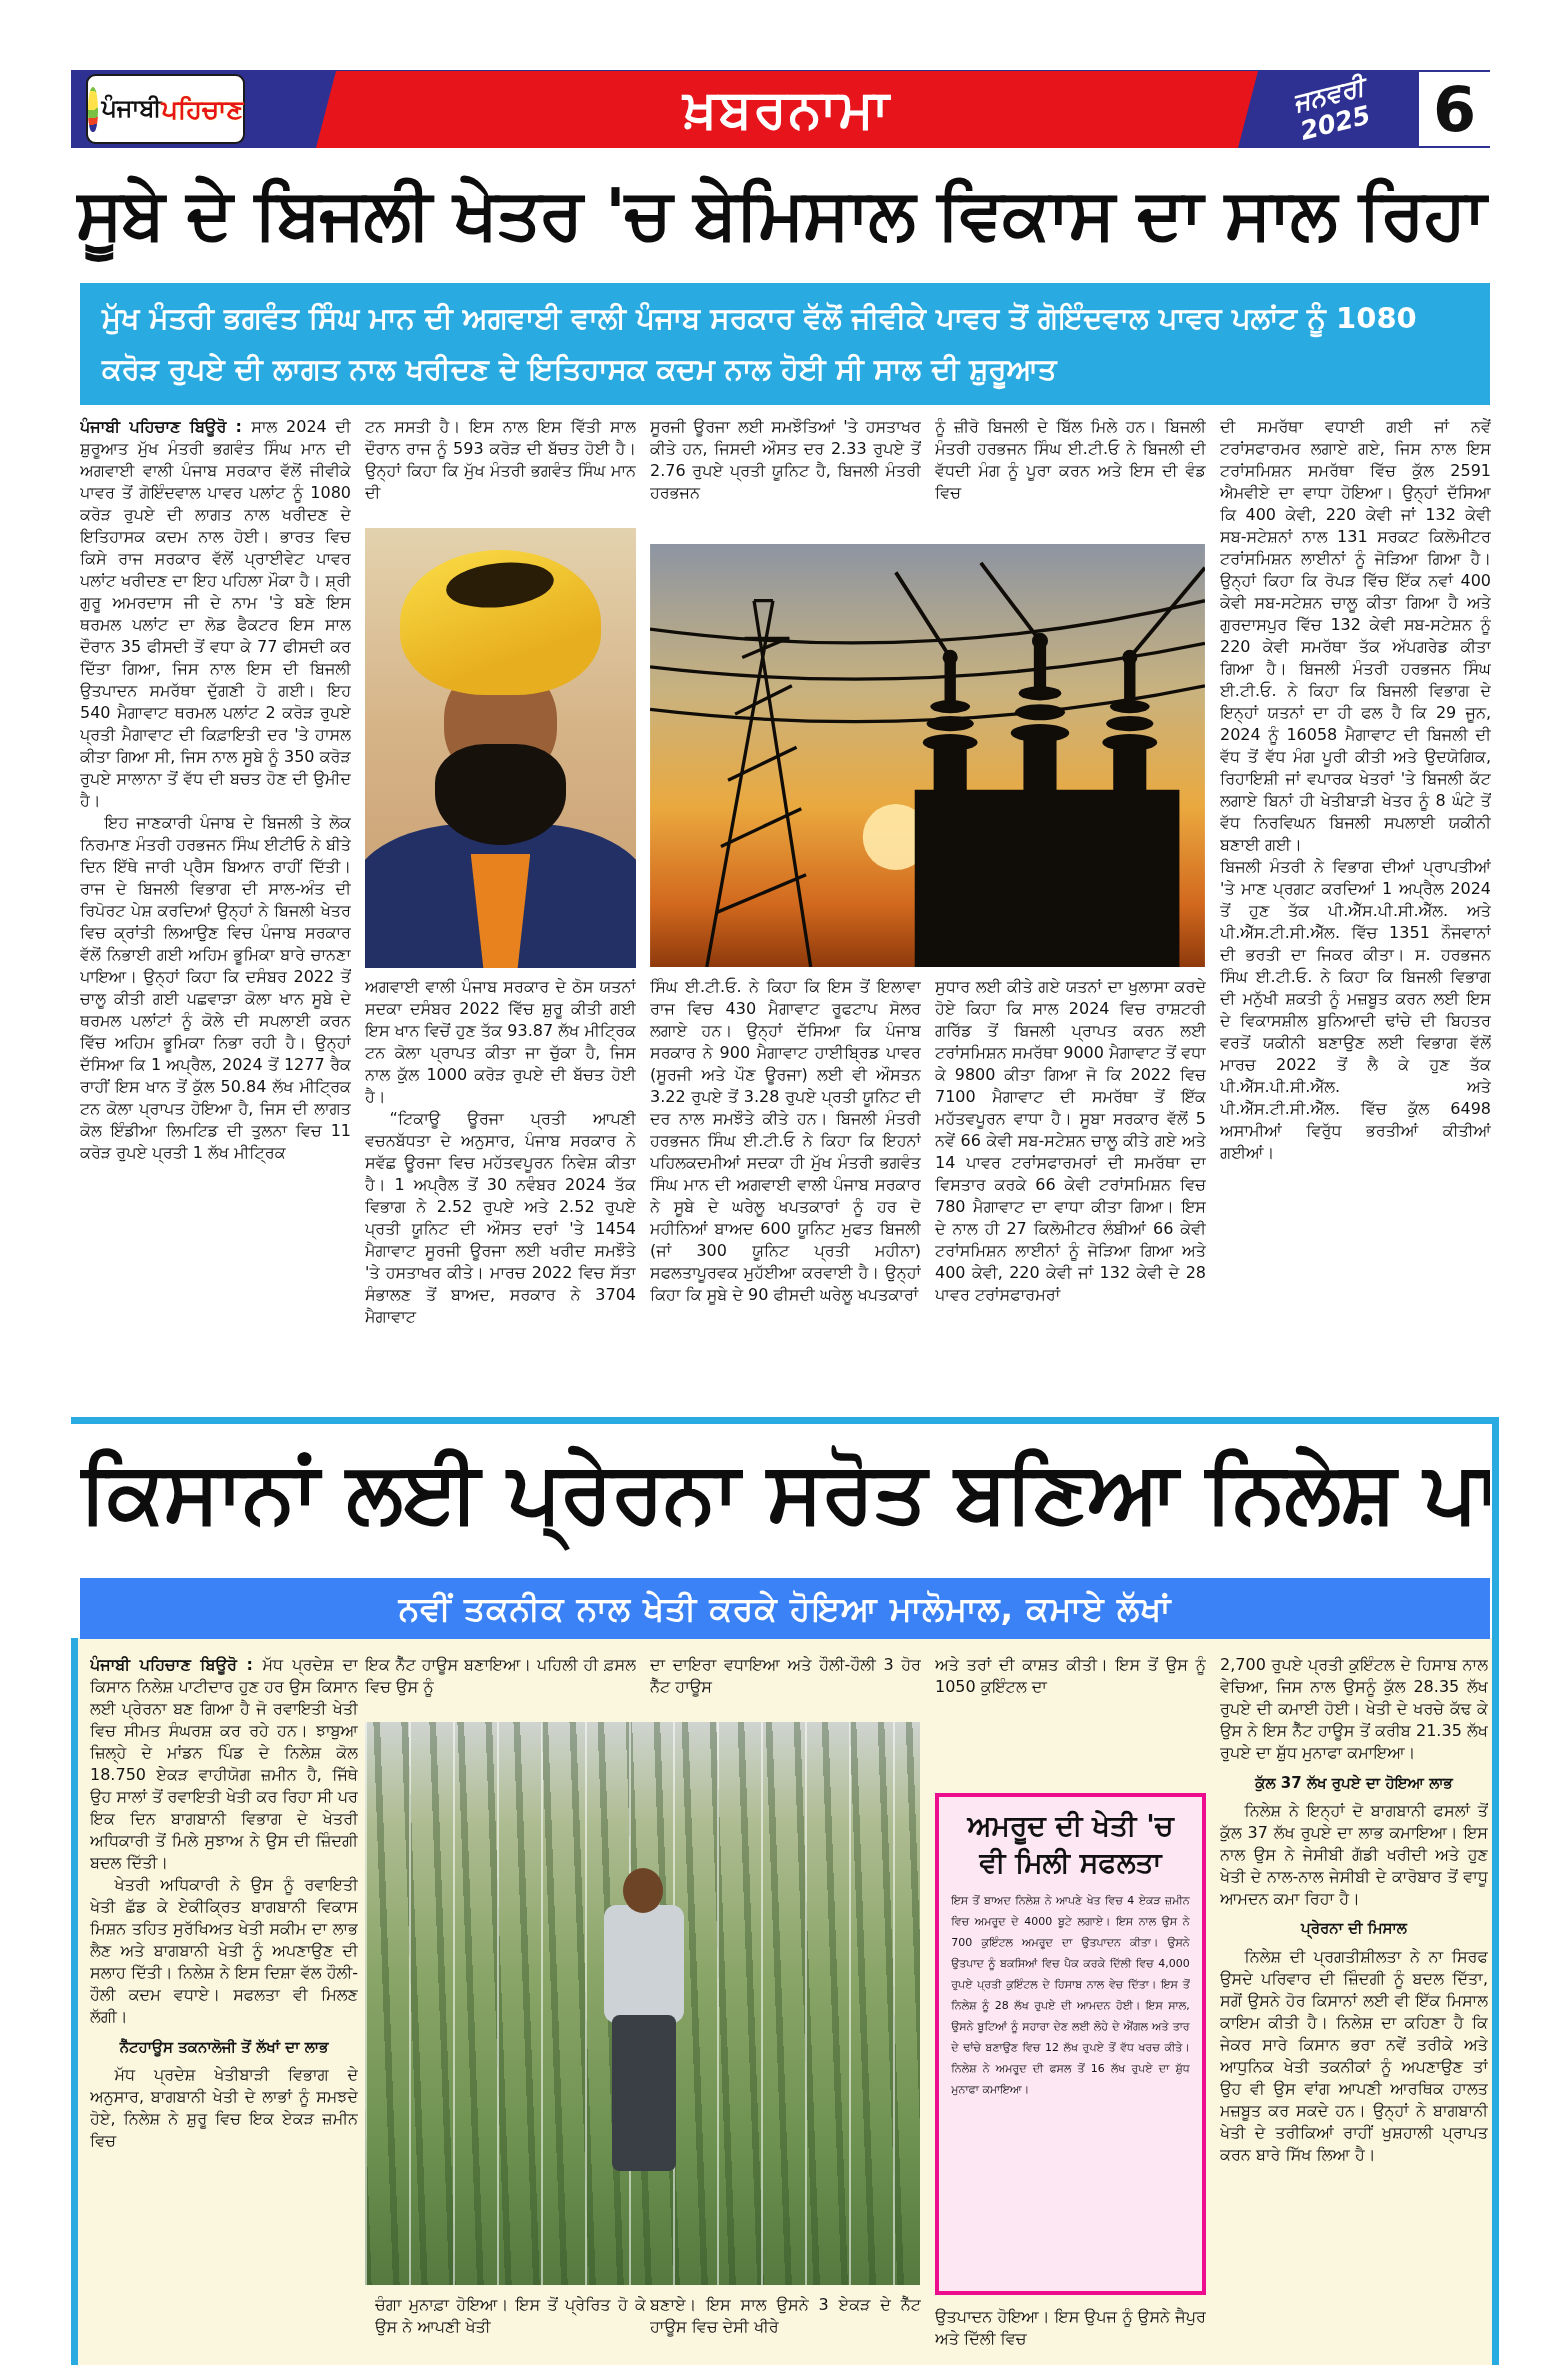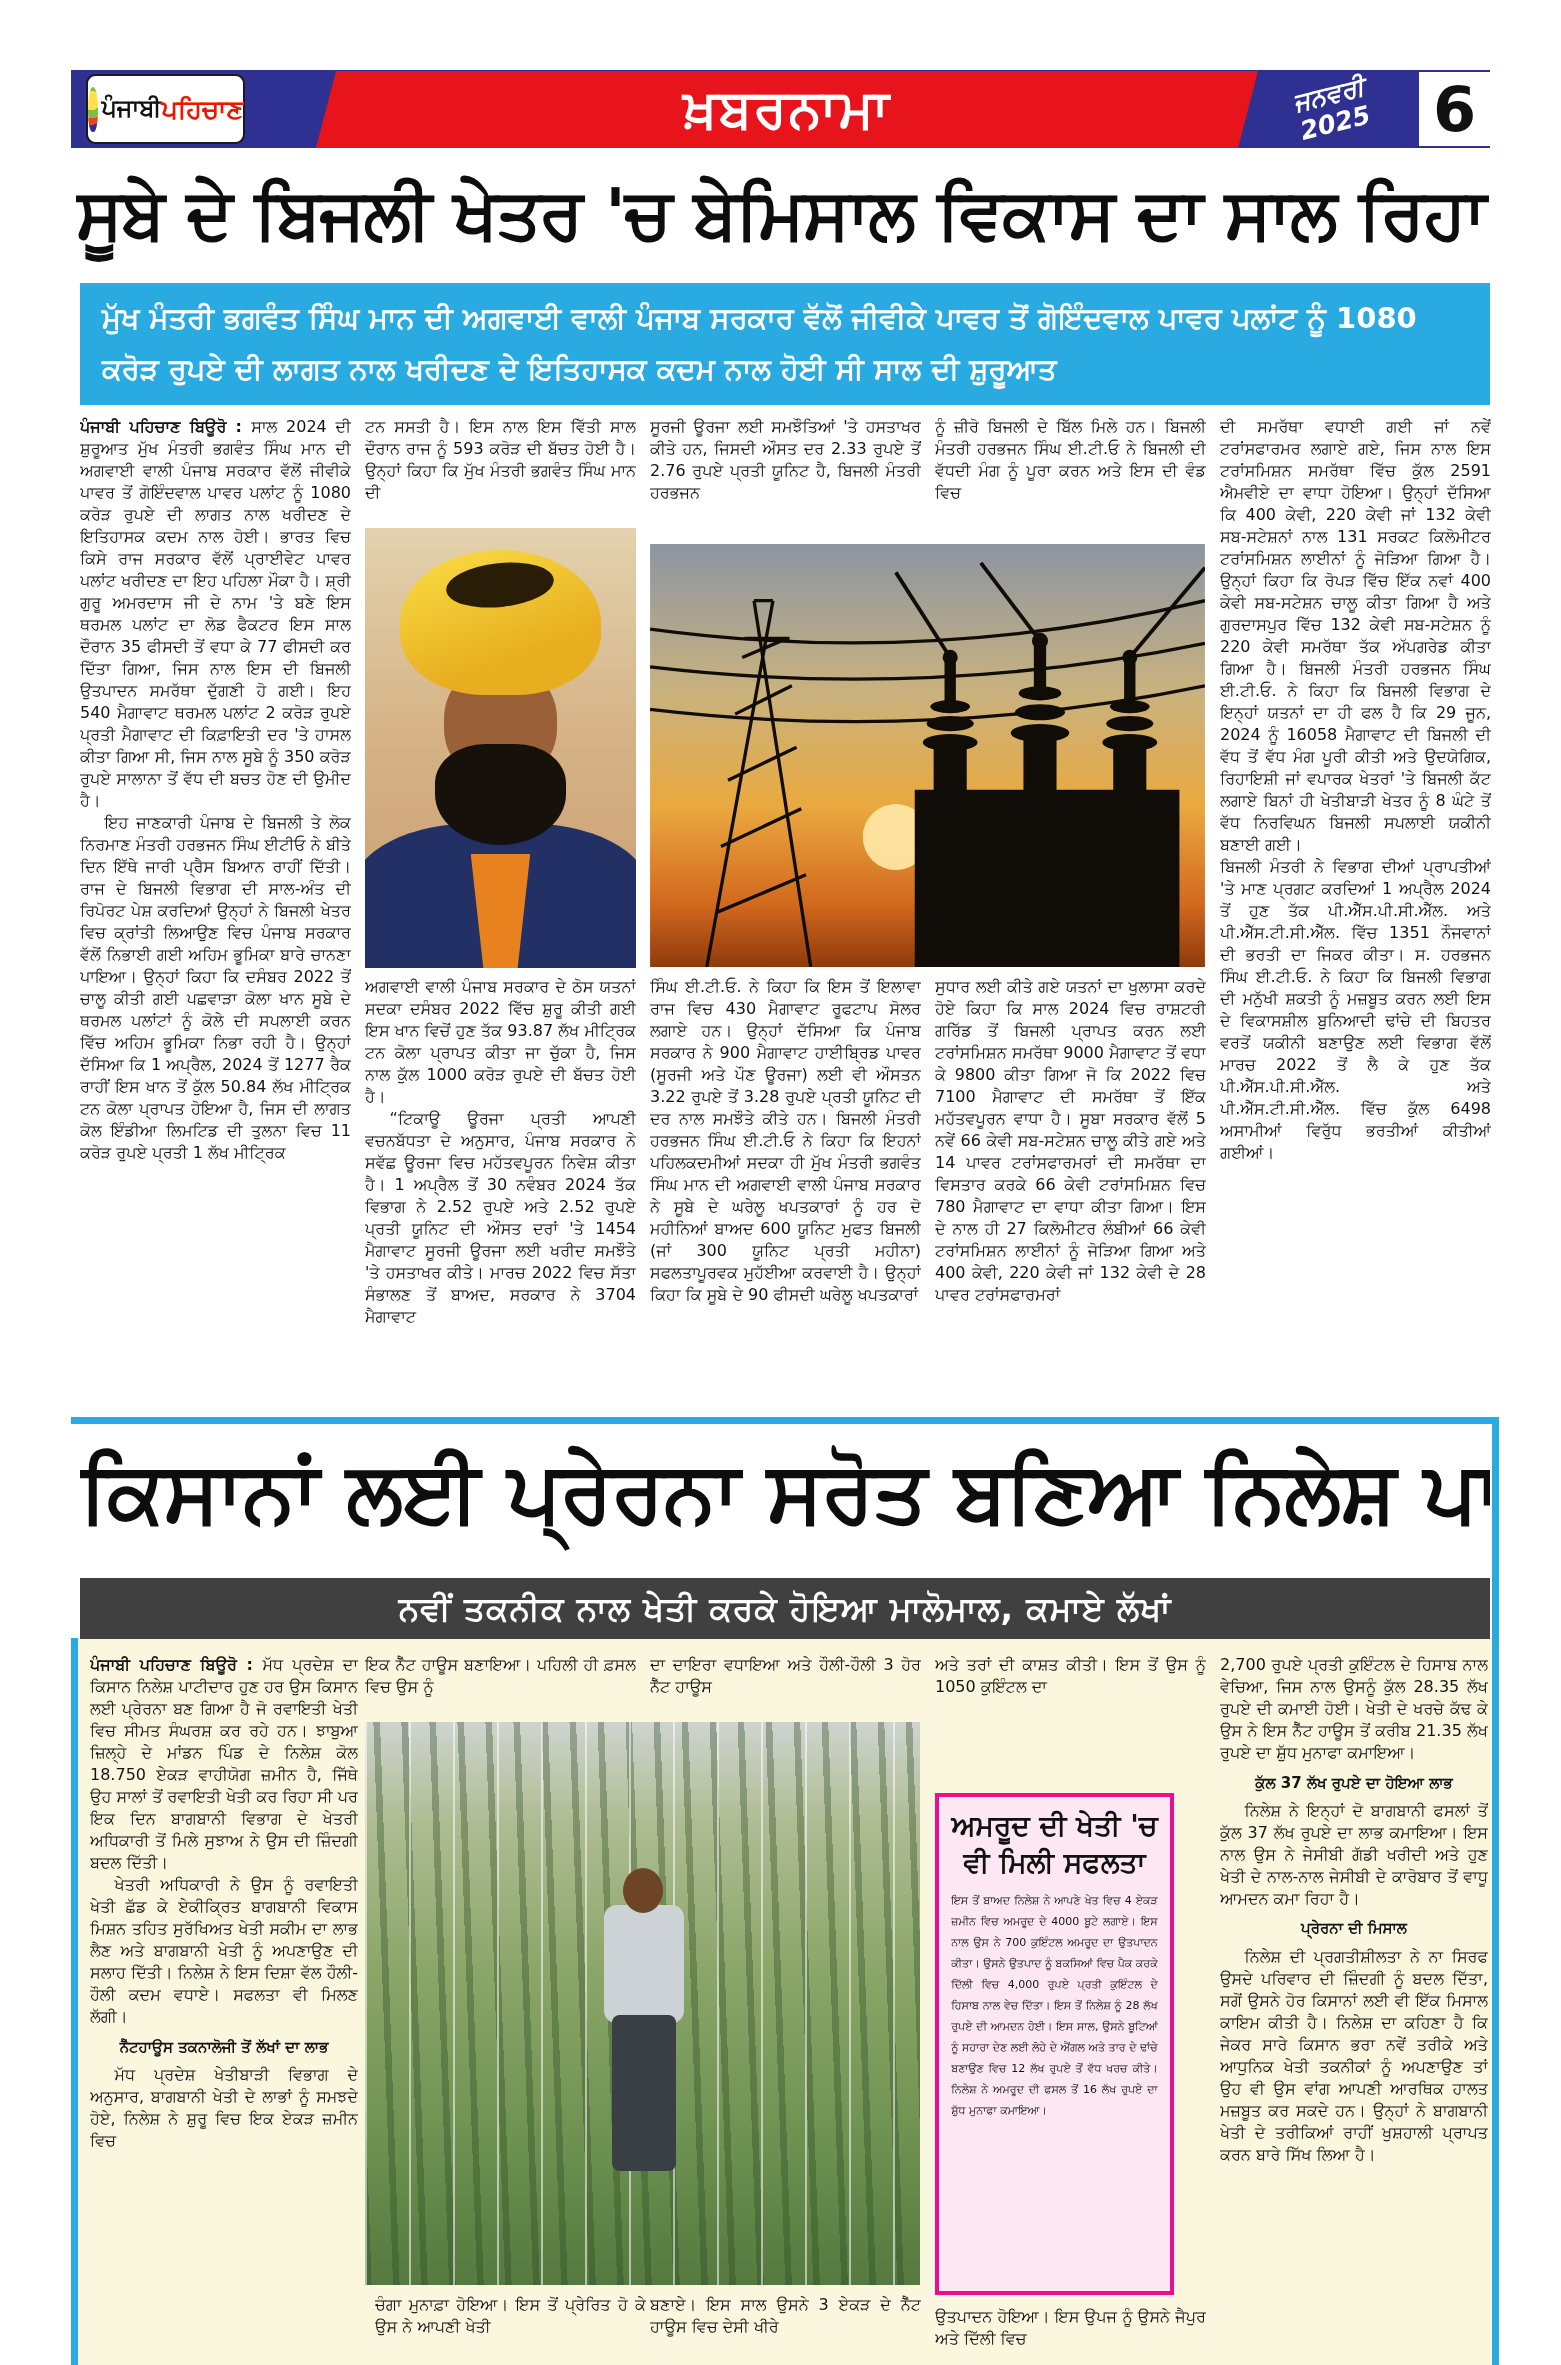--- a/index.html
+++ b/index.html
@@ -76,35 +76,35 @@
   .gh-head{position:absolute;left:46.5%;top:26%;width:40px;height:45px;background:#6e4426;border-radius:50%;}
   .gh-shirt{position:absolute;left:43%;top:32.5%;width:80px;height:118px;background:#cdd2d6;border-radius:12.3px;}
   .gh-pants{position:absolute;left:44.5%;top:52%;width:64px;height:156px;background:#3a3f46;border-radius:7.6px;}
 
   
   .rule-cyan-top{left:71px;top:1417px;width:1428px;height:6.6px;background:#29aae1;}
   .frame-left{left:71px;top:1638px;width:6.6px;height:744px;background:#29aae1;}
   .frame-right{left:1492px;top:1417px;width:6.6px;height:966px;background:#29aae1;}
   .headline-2{left:80px;top:1437px;width:1410px;height:114px;font-size:84px;line-height:111px;
               font-weight:bold;color:#0d0d0d;text-align:center;letter-spacing:-0.9px;white-space:nowrap;overflow:hidden;}
-  .magenta-bar{left:80px;top:1578px;width:1410px;height:61px;background:#404040;display:flex;
+  .magenta-bar{left:80px;top:1578px;width:1410px;height:61px;background:#3b82f6;display:flex;
                align-items:center;justify-content:center;}
   .magenta-bar-text{color:#fff;font-size:33px;font-weight:bold;letter-spacing:0.9px;}
   .cream-panel{left:78px;top:1638px;width:1415px;height:738px;background:#fbf7df;}
 
   .s2c1{left:90px;top:1654px;width:268px;height:710px;}
   .s2c2a{left:365px;top:1654px;width:271px;height:53px;}
   .s2c3a{left:650px;top:1654px;width:271px;height:53px;}
   .s2c4a{left:935px;top:1654px;width:271px;height:53px;}
   .s2c2cap{left:375px;top:2294px;width:271px;height:50px;}
   .s2c3cap{left:650px;top:2294px;width:271px;height:50px;}
   .s2c4b{left:935px;top:2306px;width:271px;height:50px;}
   .s2c5{left:1220px;top:1654px;width:268px;height:710px;}
 
-  .pink-box{left:935px;top:1793px;width:239px;height:502px;background:#fde7f2;border:4.7px solid #ec0e8f;
+  .pink-box{left:935px;top:1793px;width:271px;height:502px;background:#fde7f2;border:4.7px solid #ec0e8f;
             box-sizing:border-box;padding:10.4px 12.3px;}
   .pink-title{font-size:28px;line-height:37px;font-weight:bold;text-align:center;color:#111;margin-bottom:8.5px;}
   .pink-body{font-size:11px;line-height:21px;text-align:justify;color:#141414;}
 </style>
 </head>
 <body>
 
 <div class="abs header-bar"></div>
 
 <div class="abs logo-box">

